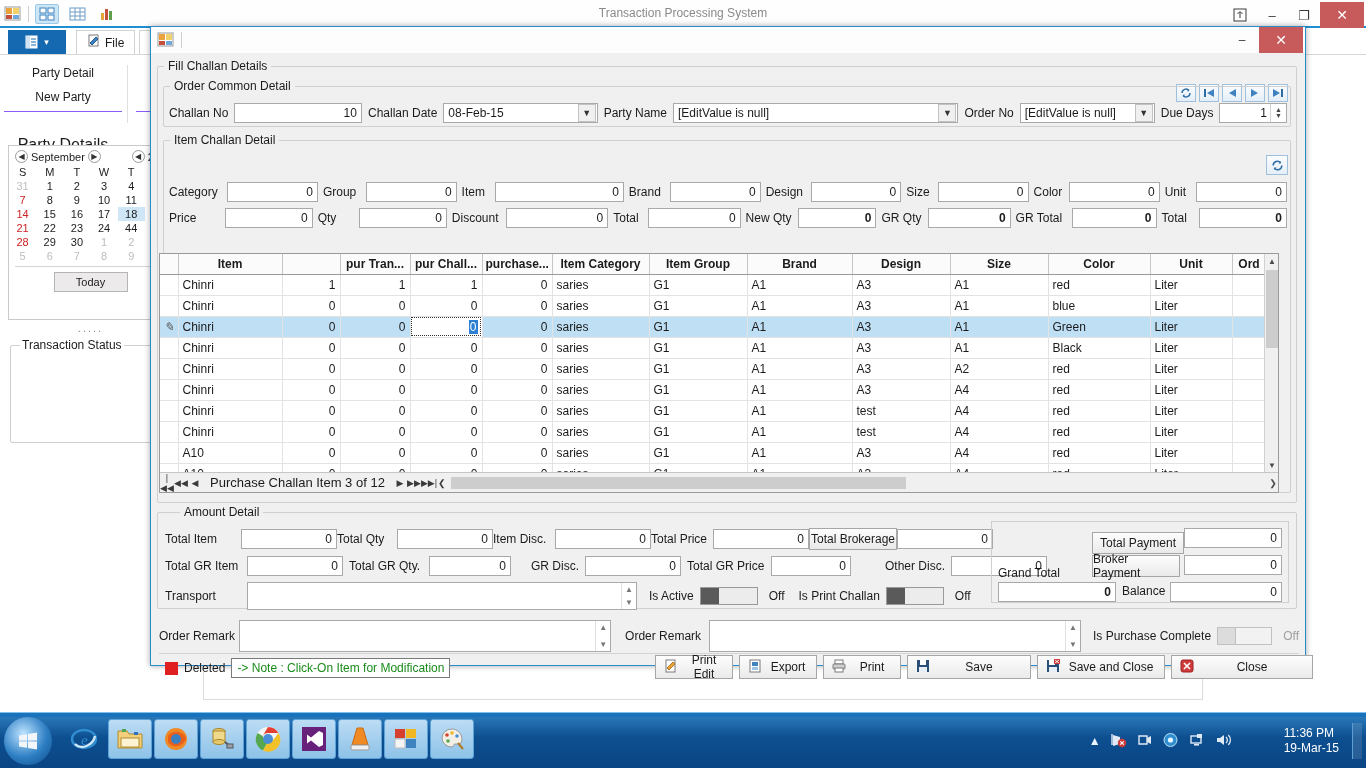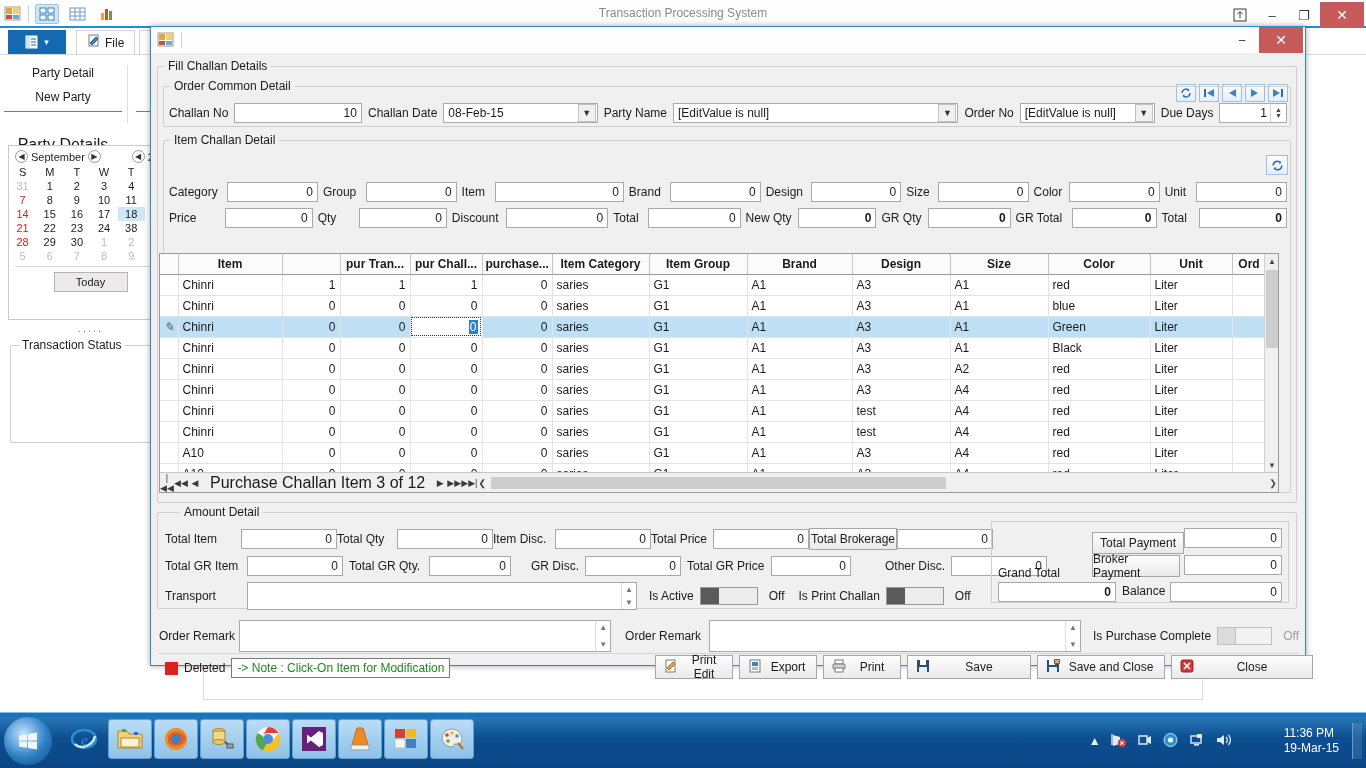--- a/index.html
+++ b/index.html
@@ -169,21 +169,21 @@
   td.editcell .selnum { background:#2b7fd4; color:#fff; padding:0 1px; }
 
   .gscroll-v { position:absolute; right:0; top:0; width:14px; height:218px; background:#f0f0f0; border-left:1px solid #d0d0d0; }
   .gs-btn { width:14px; height:14px; display:flex; align-items:center; justify-content:center; font-size:8px; color:#4a4a4a; background:#f0f0f0; }
   .gs-thumb { position:absolute; left:1px; top:16px; width:12px; height:78px; background:#cdcdcd; }
   .gnav {
     position:absolute; left:0; bottom:0; width:1120px; height:20px; background:#f0f0f0;
     border-top:1px solid #c6c6c6; display:flex; align-items:center; font-size:11px;
   }
   .gnav .nb { width:14px; text-align:center; color:#3a3a3a; font-size:9px; }
-  .gnav .pos { padding:0 8px; font-size:16px; }
+  .gnav .pos { padding:0 8px; font-size:13px; }
   .hscroll { flex:1; height:14px; background:#f0f0f0; margin:0 2px; position:relative; }
   .hs-thumb { position:absolute; left:0; top:1px; width:455px; height:12px; background:#cdcdcd; }
   .hs-right { width:14px; text-align:center; font-size:9px; color:#4a4a4a; }
 
   
   .toggle { width:58px; height:18px; border:1px solid #9a9a9a; background:#ececec; display:flex; }
   .toggle .knob { width:18px; height:16px; background:#5a5a5a; }
   .toggle.dis { border-color:#c0c0c0; background:#f2f2f2; }
   .toggle.dis .knob { background:#dcdcdc; border-right:1px solid #c0c0c0; }
   .offtxt { font-size:12px; margin-left:5px; }
@@ -380,21 +380,21 @@
           <td>16</td>
           <td>17</td>
           <td class="sel">18</td>
           <td>19</td>
         </tr>
         <tr>
           <td class="sun">21</td>
           <td>22</td>
           <td>23</td>
           <td>24</td>
-          <td>38</td>
+          <td>44</td>
           <td>26</td>
         </tr>
         <tr>
           <td class="sun">28</td>
           <td>29</td>
           <td>30</td>
           <td class="dim">1</td>
           <td class="dim">2</td>
           <td class="dim">3</td>
         </tr>

